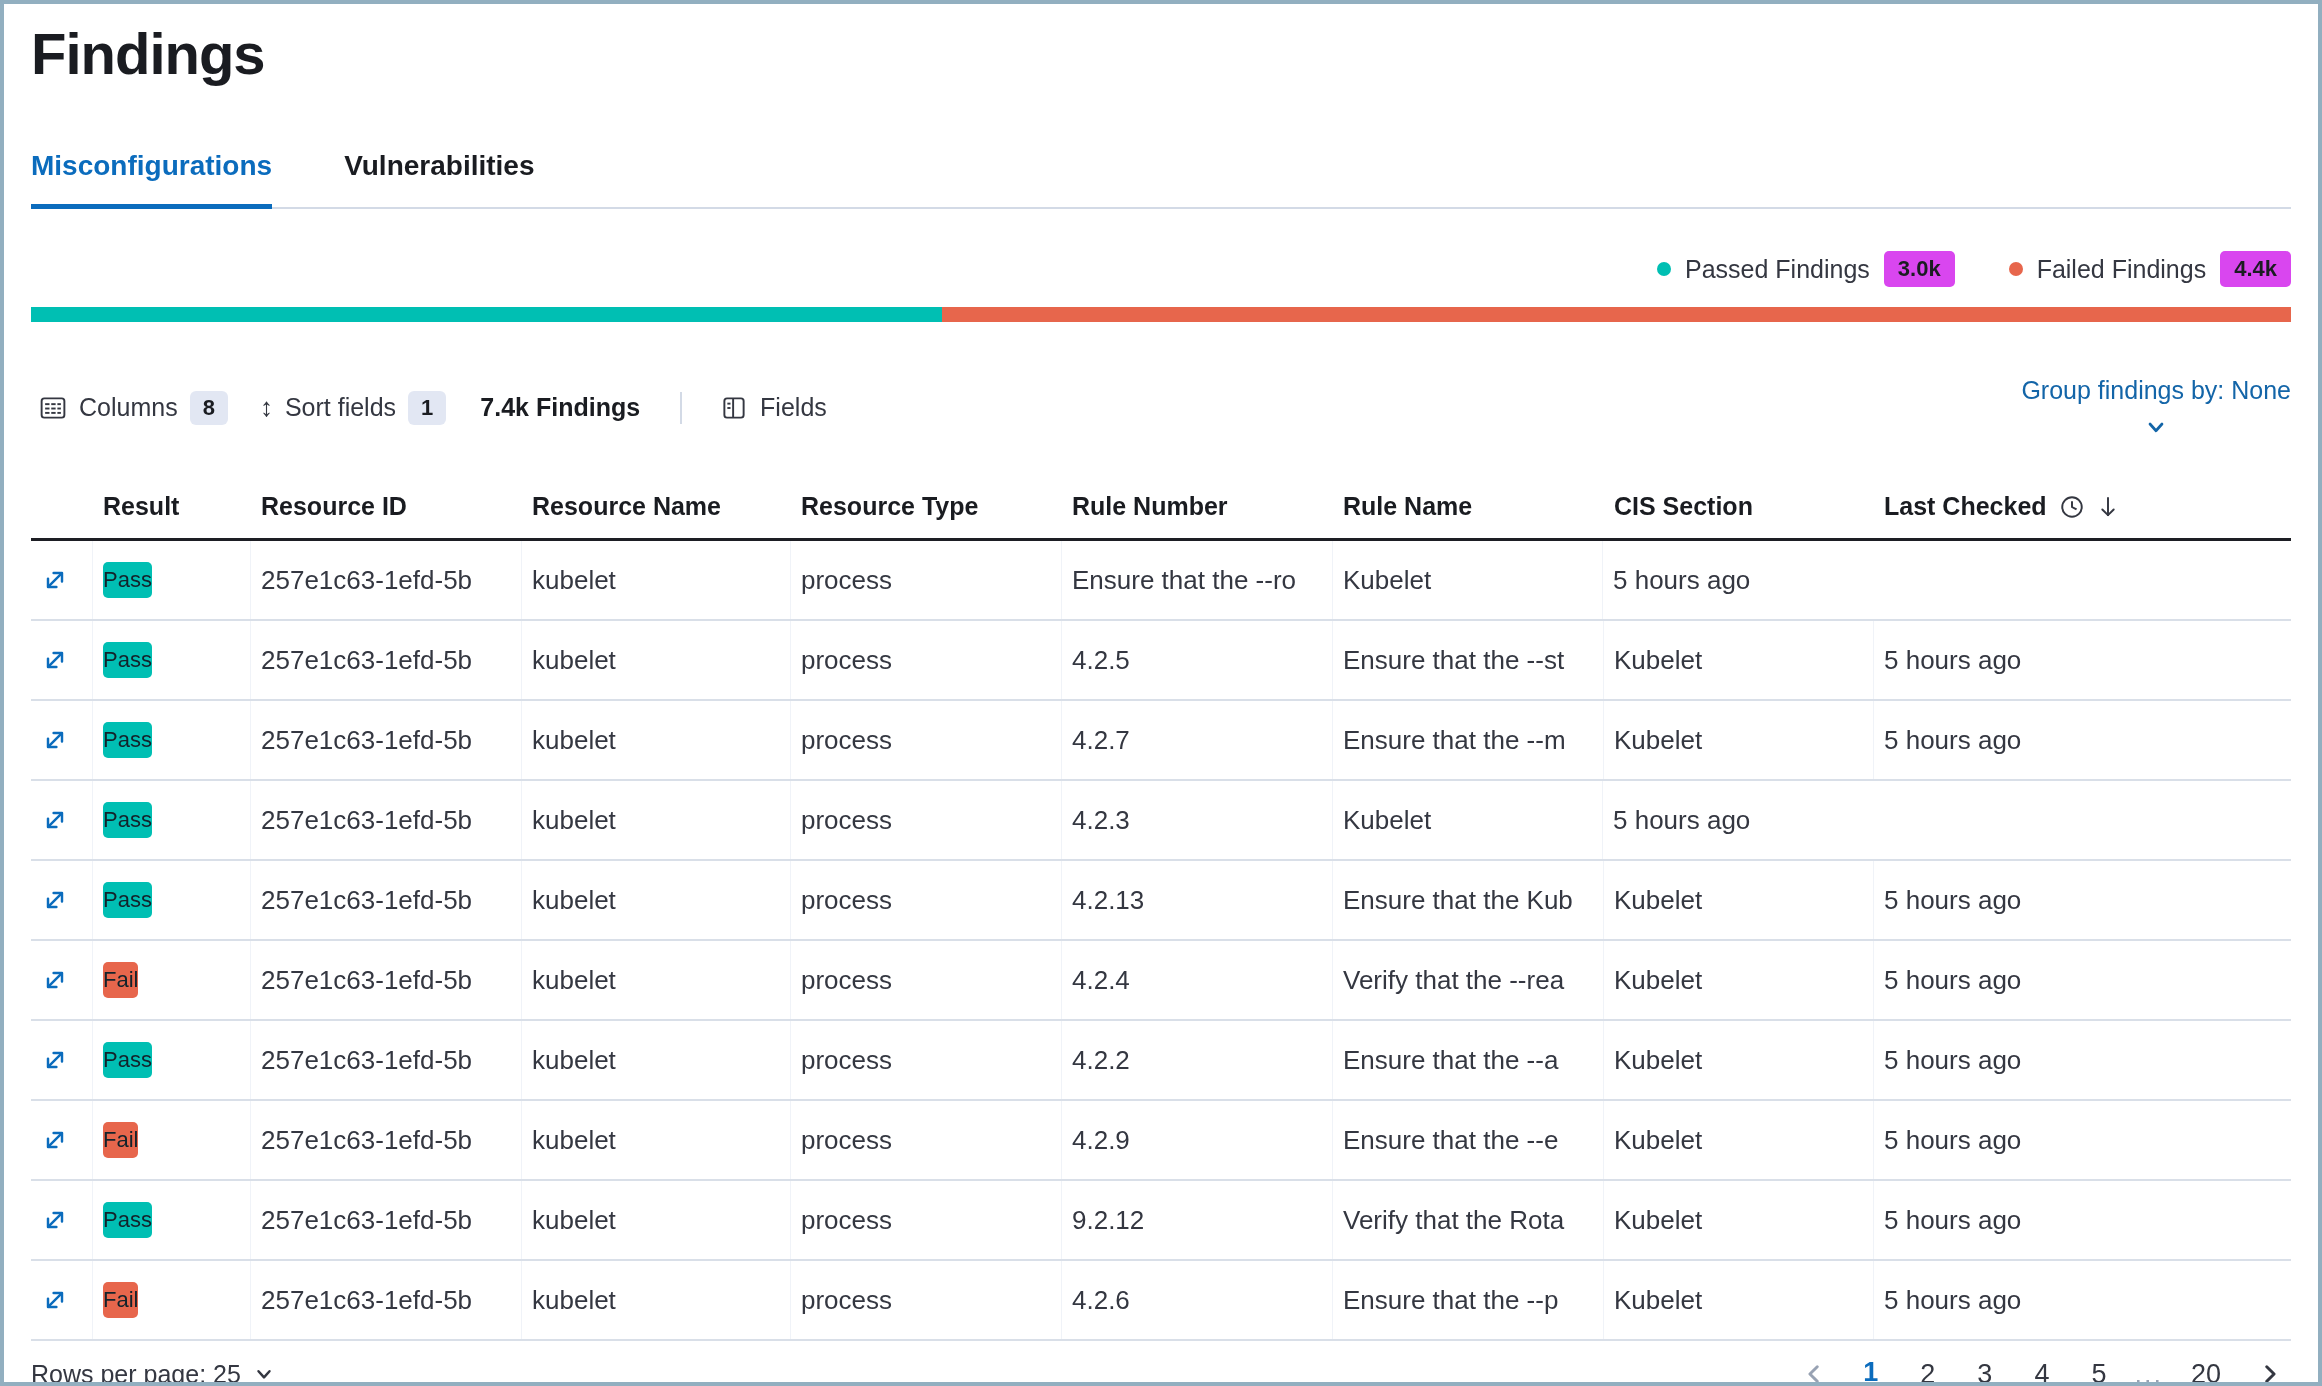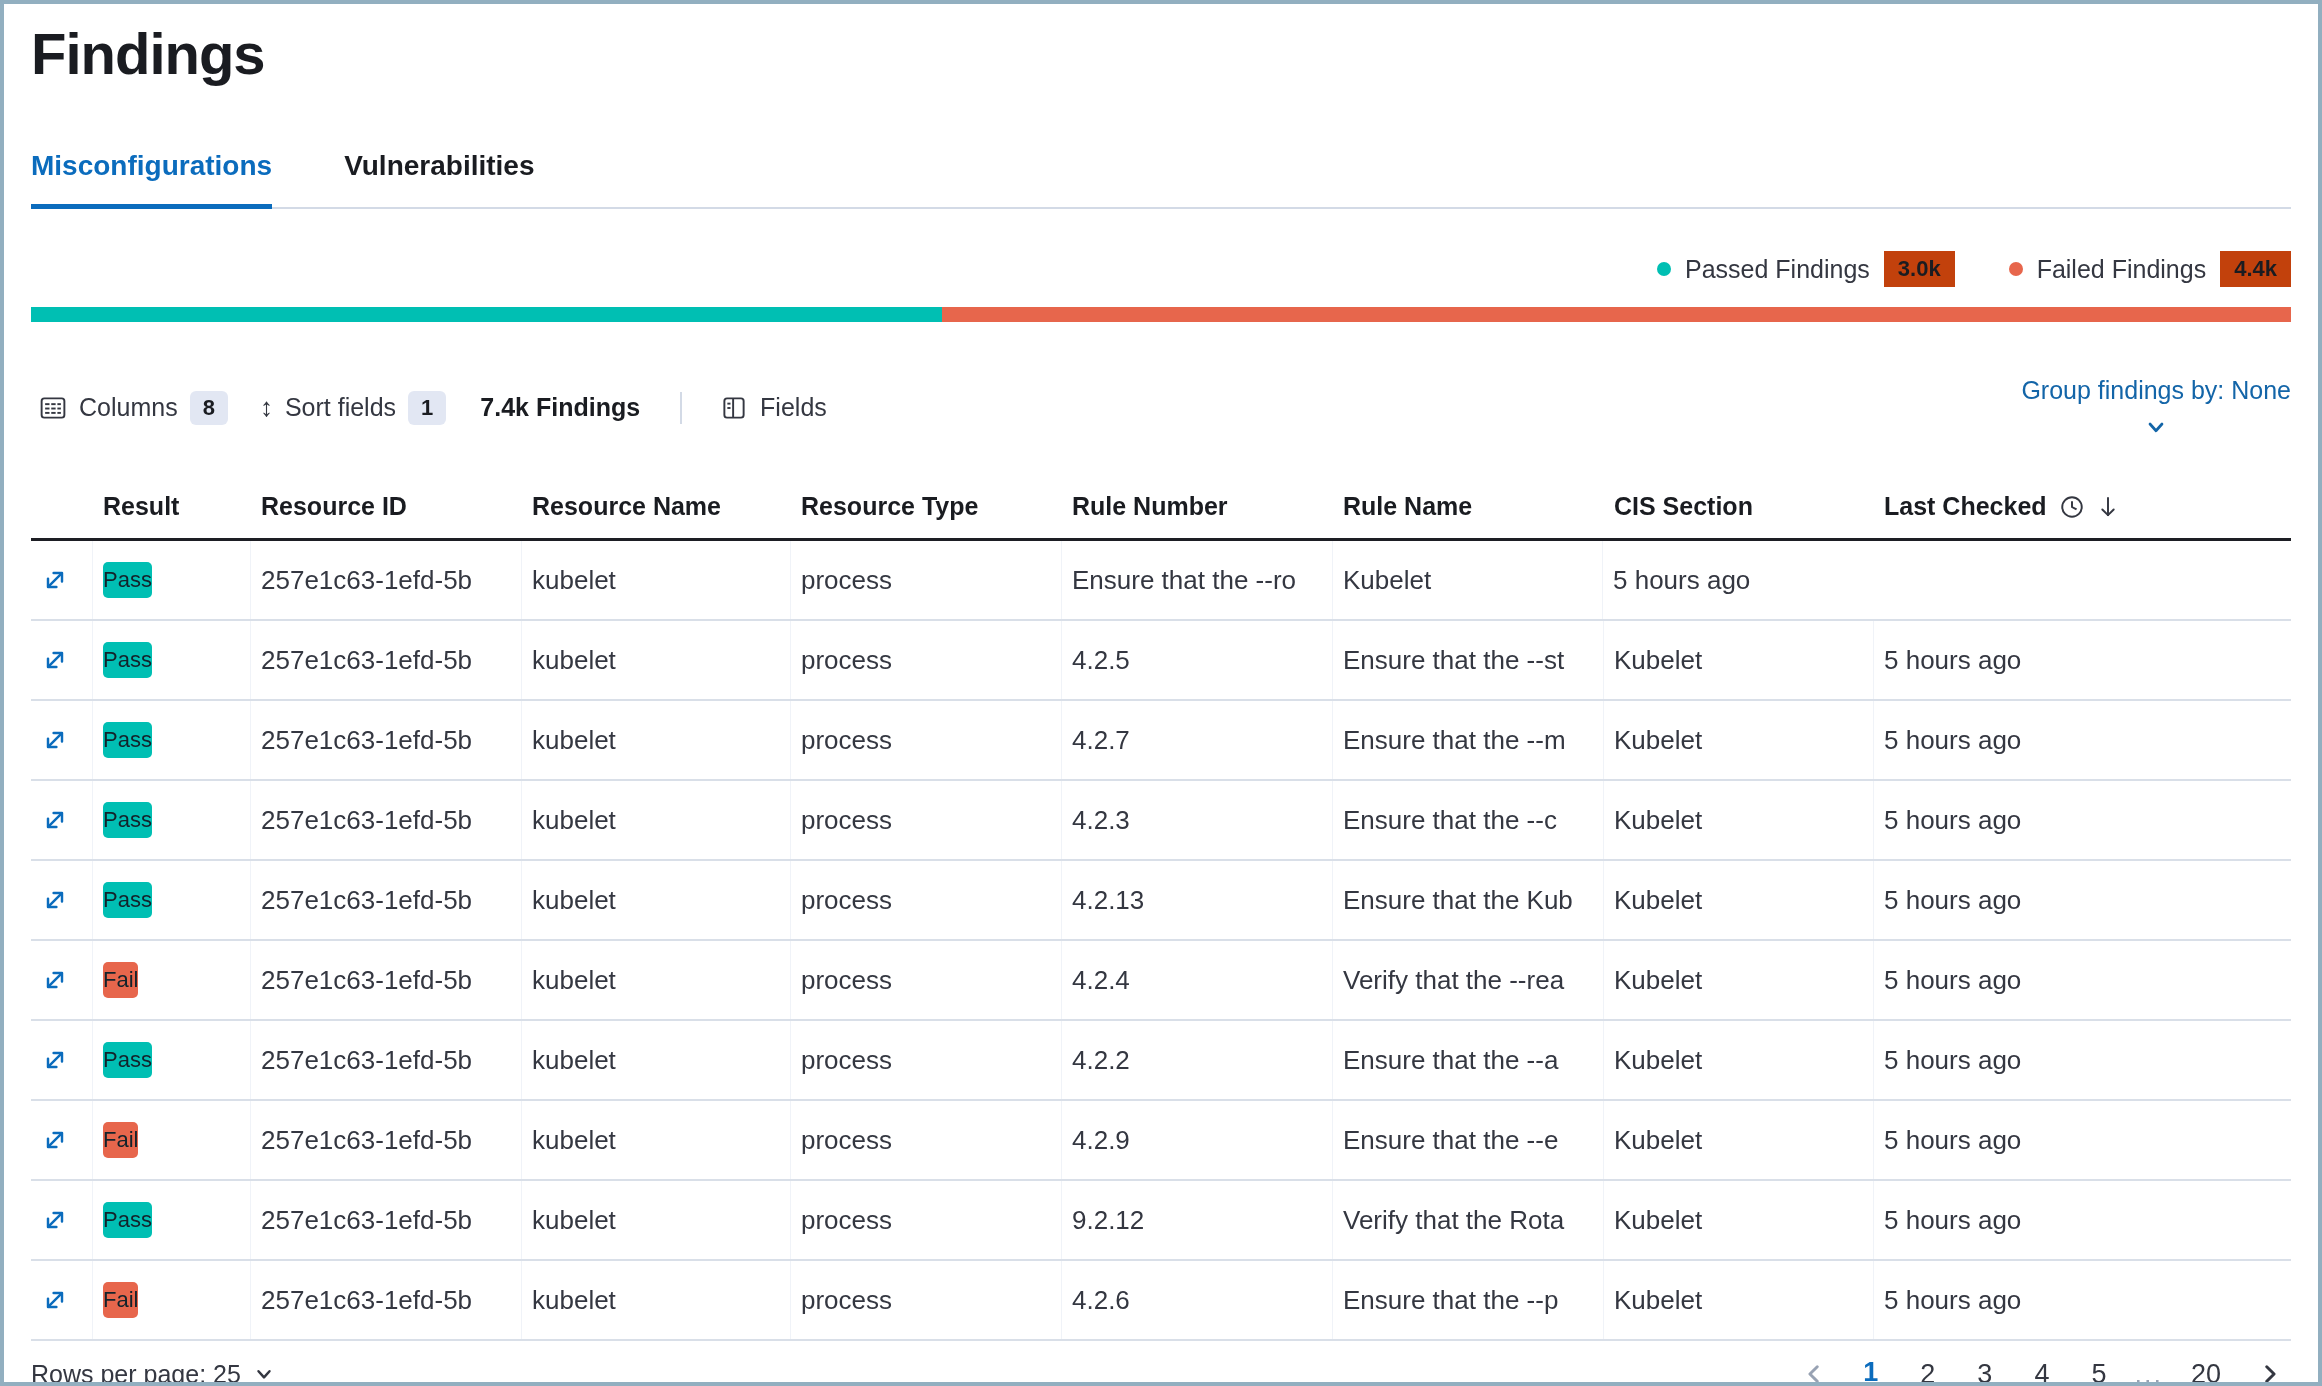--- a/index.html
+++ b/index.html
@@ -22,21 +22,21 @@
   .tab.active { color:#0b6cbd; }
   .tab.active::after { content:""; position:absolute; left:0; right:0; bottom:-2px; height:5px; background:#0b6cbd; }
   .tab.inactive { color:#1a1c21; }
 
   
   .legend-row { margin-top:42px; display:flex; justify-content:flex-end; align-items:center; gap:18px; }
   .legend-item { display:flex; align-items:center; gap:14px; font-size:25px; color:#343741; }
   .dot { width:14px; height:14px; border-radius:50%; display:inline-block; }
   .dot.teal { background:#00bfb3; }
   .dot.orange { background:#e7664c; }
-  .count-badge { background:#c2410c; color:#1a1c21; font-size:22px; font-weight:700; padding:5px 14px; border-radius:0; }
+  .count-badge { background:#d946ef; color:#1a1c21; font-size:22px; font-weight:700; padding:5px 14px; border-radius:5px; }
   .legend-gap { width:18px; }
   .dist-bar { margin-top:20px; height:15px; display:flex; width:100%; }
   .dist-bar .seg-pass { background:#00bfb3; width:40.3%; }
   .dist-bar .seg-fail { background:#e7664c; flex:1; }
 
   
   .toolbar { margin-top:54px; display:flex; align-items:center; }
   .tb-left { display:flex; align-items:center; gap:16px; }
   .tb-item { display:flex; align-items:center; gap:12px; font-size:25px; color:#343741; cursor:pointer; padding:4px 8px; }
   .pill { background:#e2e7f3; color:#1a1c21; font-size:22px; font-weight:700; padding:4px 13px; border-radius:6px; }
@@ -259,21 +259,20 @@
               </svg>
             </span>
           </div>
         <div class="cell col-result">
             <span class="result-badge pass">Pass</span>
           </div>
         <div class="cell col-rid">257e1c63-1efd-5b</div>
         <div class="cell col-rname">kubelet</div>
         <div class="cell col-rtype">process</div>
         <div class="cell col-ruleno">4.2.3</div>
-        <div class="cell col-rulename">Ensure that the --c</div>
         <div class="cell col-cis">Kubelet</div>
         <div class="cell col-last">5 hours ago</div>
       </div>
       <div class="grid-row">
         <div class="cell col-expand">
             <span class="expand-btn">
               <svg width="28" height="28" viewBox="0 0 16 16" fill="none" stroke="#0b6cbd" stroke-width="1.4" stroke-linecap="round" stroke-linejoin="round">
                 <line x1="4.5" y1="11.5" x2="11.5" y2="4.5"></line>
                 <polyline points="7.2,4 12,4 12,8.8"></polyline>
                 <polyline points="8.8,12 4,12 4,7.2"></polyline>

